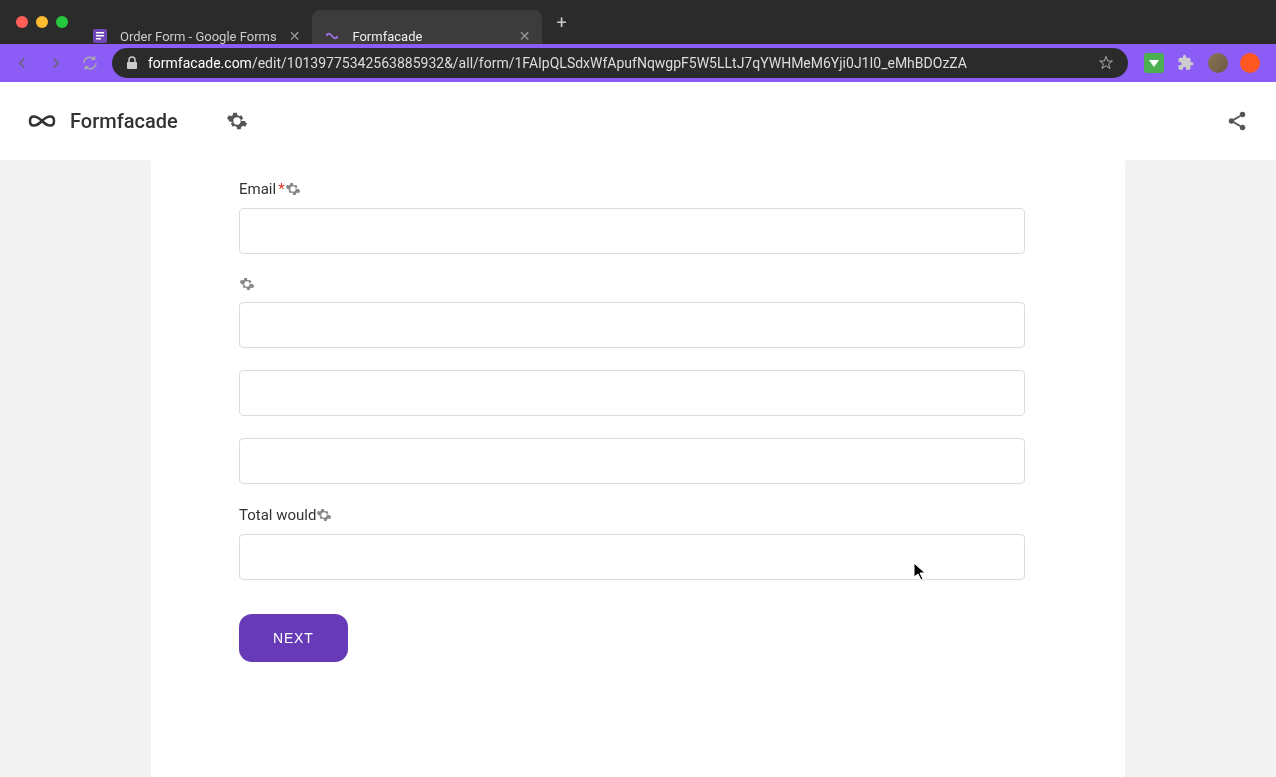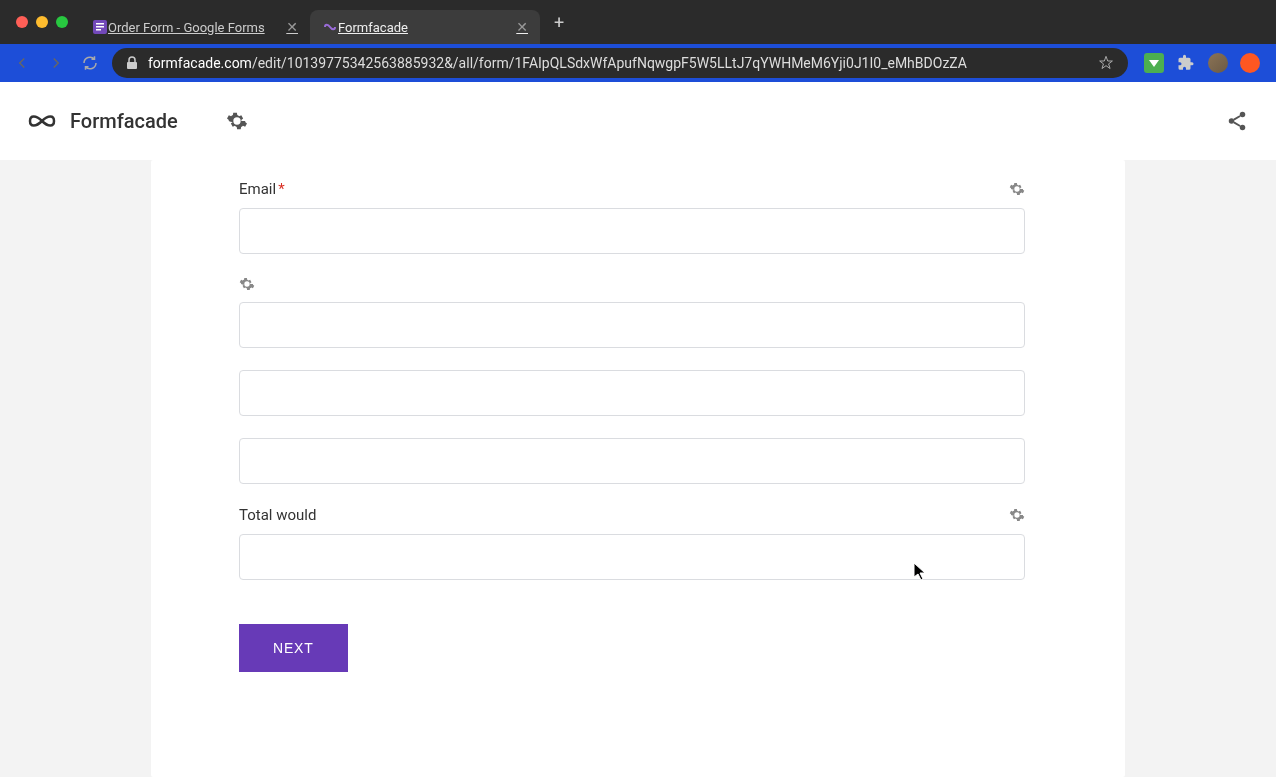--- a/index.html
+++ b/index.html
@@ -6,29 +6,29 @@
     body { font-family: -apple-system, BlinkMacSystemFont, "Segoe UI", Roboto, sans-serif; background: #2b2b2b; width: 1276px; height: 777px; overflow: hidden; }
     
     
     .browser-chrome { background: #2b2b2b; }
     .tab-bar { display: flex; align-items: center; height: 44px; padding-left: 10px; }
     .traffic-lights { display: flex; gap: 8px; padding: 0 12px 0 6px; }
     .traffic-light { width: 12px; height: 12px; border-radius: 50%; }
     .tl-red { background: #ff5f57; }
     .tl-yellow { background: #febc2e; }
     .tl-green { background: #28c840; }
-    .tab { display: flex; align-items: center; height: 34px; padding: 0 12px; border-radius: 8px 8px 0 0; margin-top: 10px; min-width: 230px; gap: 0; font-size: 13px; text-decoration: underline; }
+    .tab { display: flex; align-items: flex-end; height: 34px; padding: 0 12px; border-radius: 8px 8px 0 0; margin-top: 10px; min-width: 230px; gap: 12px; font-size: 13px; }
     .tab.inactive { color: #ccc; }
     .tab.active { background: #3c3c3c; color: #eee; }
     .tab-favicon { width: 16px; height: 16px; display: flex; align-items: center; justify-content: center; flex-shrink: 0; }
     .tab-title { flex: 1; white-space: nowrap; overflow: hidden; text-overflow: ellipsis; }
     .tab-close { color: #999; font-size: 14px; cursor: pointer; }
     .new-tab { color: #ccc; font-size: 18px; padding: 0 14px; cursor: pointer; }
     
-    .url-bar-row { background: #1d4ed8; display: flex; align-items: center; height: 38px; padding: 0 10px; gap: 10px; }
+    .url-bar-row { background: #8b5cf6; display: flex; align-items: center; height: 38px; padding: 0 10px; gap: 10px; }
     .nav-btn { width: 24px; height: 24px; display: flex; align-items: center; justify-content: center; color: #aaa; cursor: pointer; }
     .nav-btn.disabled { color: #666; }
     .url-bar { flex: 1; background: #2b2b2b; border-radius: 16px; height: 30px; display: flex; align-items: center; padding: 0 14px; gap: 10px; }
     .lock-icon { color: #ccc; }
     .url-text { color: #ddd; font-size: 14px; flex: 1; white-space: nowrap; overflow: hidden; }
     .url-text .domain { color: #fff; }
     .star-icon { color: #aaa; }
     .ext-icons { display: flex; gap: 12px; align-items: center; padding: 0 6px; }
     .ext-icon { width: 20px; height: 20px; border-radius: 3px; display: flex; align-items: center; justify-content: center; font-size: 12px; }
     .ext-green { background: #4caf50; }
@@ -42,27 +42,27 @@
     .logo-block { display: flex; align-items: center; gap: 14px; }
     .logo-mark { width: 28px; height: 22px; }
     .logo-text { font-size: 20px; font-weight: 500; color: #333; }
     .header-gear { margin-left: 34px; color: #555; cursor: pointer; }
     .header-share { color: #555; cursor: pointer; }
     
     .app-body { flex: 1; background: #f3f3f3; display: flex; justify-content: center; overflow-y: auto; }
     .form-card { background: #fff; width: 974px; padding: 20px 100px 60px 88px; border-radius: 2px; }
     
     .form-field { margin-bottom: 22px; position: relative; }
-    .field-label-row { display: flex; justify-content: space-between; align-items: center; margin-bottom: 10px; }
+    .field-label-row { display: flex; align-items: center; margin-bottom: 10px; }
     .field-label { font-size: 15px; color: #333; }
     .required-star { color: #d93025; margin-left: 2px; }
     .field-gear { color: #888; cursor: pointer; }
     .field-input { width: 100%; height: 46px; border: 1px solid #dadce0; border-radius: 4px; padding: 0 14px; font-size: 15px; outline: none; }
     
-    .next-btn { background: #673ab7; color: #fff; border: none; padding: 16px 34px; font-size: 14px; font-weight: 500; letter-spacing: 0.8px; border-radius: 0; cursor: pointer; margin-top: 22px; }
+    .next-btn { background: #673ab7; color: #fff; border: none; padding: 16px 34px; font-size: 14px; font-weight: 500; letter-spacing: 0.8px; border-radius: 13px; cursor: pointer; margin-top: 12px; }
     
     .cursor-arrow { position: absolute; left: 914px; top: 563px; pointer-events: none; z-index: 100; }
     
     svg { display: block; }
   </style>
 </head>
 <body>
 
 <div class="browser-chrome">
   <div class="tab-bar">

